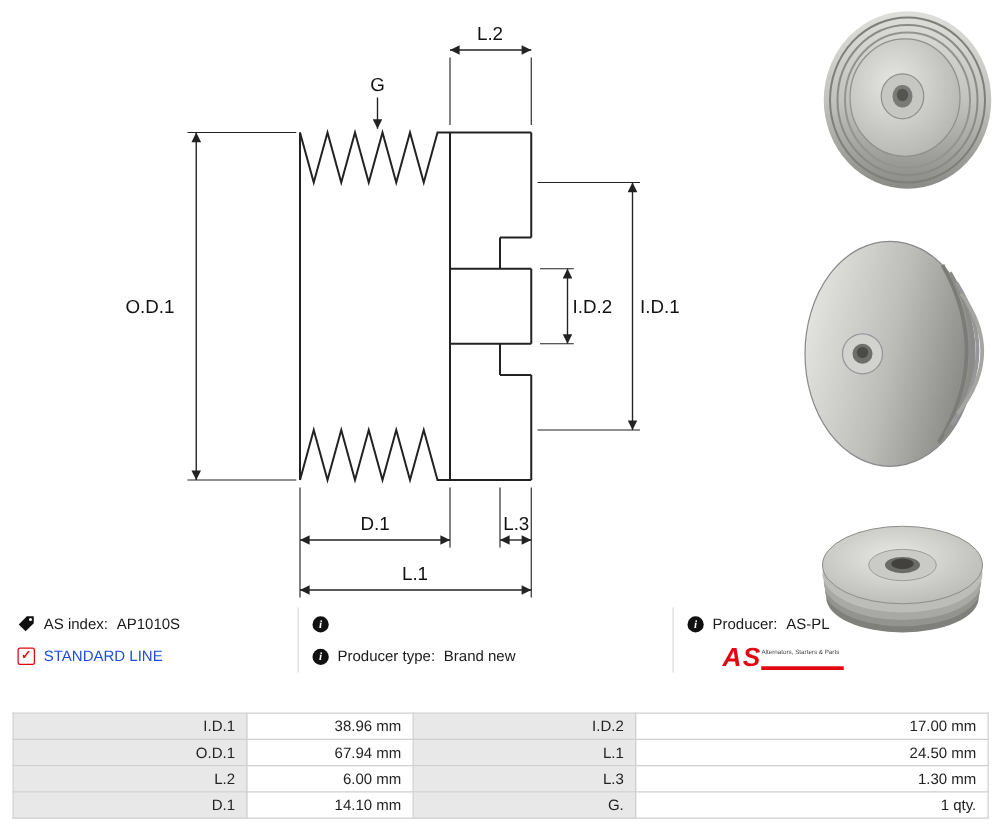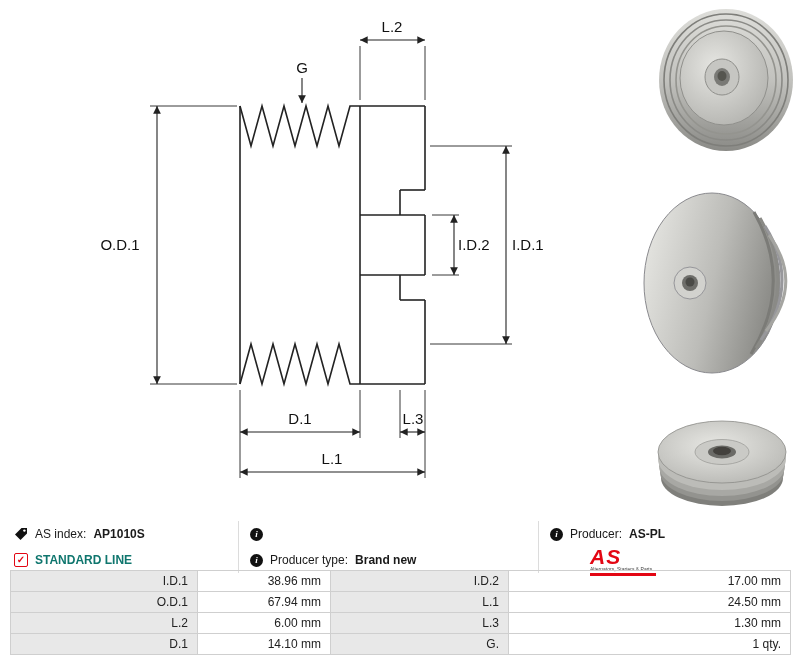--- a/index.html
+++ b/index.html
@@ -18,38 +18,38 @@
     font-size:15px; fill:#111;
   }
 
   
   .photo { position:absolute; }
   .photo-front { left:656px; top:6px; }
   .photo-side  { left:638px; top:188px; }
   .photo-back  { left:652px; top:412px; }
 
   
-  .infobar { position:absolute; left:0; top:518px; width:800px; height:60px; font-size:12px; color:#1a1a1a; }
+  .infobar { position:absolute; left:0; top:483px; width:800px; height:60px; font-size:12px; color:#1a1a1a; }
   .vdiv { position:absolute; top:3px; height:52px; width:1px; background:#dcdcdc; }
   .icol { position:absolute; top:0; }
   .irow { display:flex; align-items:center; gap:7px; height:20px; margin-top:6px; }
-  .irow b { font-weight:bold; }
-  .red { color:#0f766e; }
+  .irow b { font-weight:normal; }
+  .red { color:#1d4ed8; }
   .icon-info {
     flex:0 0 auto; width:13px; height:13px; border-radius:50%;
     background:#111; color:#fff; text-align:center;
     font:italic bold 9px/13px "Liberation Serif", serif;
   }
   .check-icon {
     flex:0 0 auto; width:14px; height:14px; border:1.5px solid #e30613; border-radius:2px;
     color:#e30613; text-align:center; font:bold 10px/11px "Liberation Sans", sans-serif;
   }
   .tag-icon { flex:0 0 auto; width:14px; height:14px; }
   .logo-row { margin-top:8px; }
-  .logo { display:flex; flex-direction:column; margin-left:40px;justify-content:center; }
+  .logo { display:flex; flex-direction:row; margin-left:28px;justify-content:center; }
   .logo-as {
     color:#e30613; font-weight:bold; font-style:italic;
     font-size:21px; line-height:0.85; letter-spacing:1px;
   }
   .logo-sub {
     font-size:5px; color:#444; width:66px; white-space:nowrap; overflow:hidden;
     border-bottom:3px solid #e30613; padding-bottom:1px; margin-top:1px;
   }
 
   

